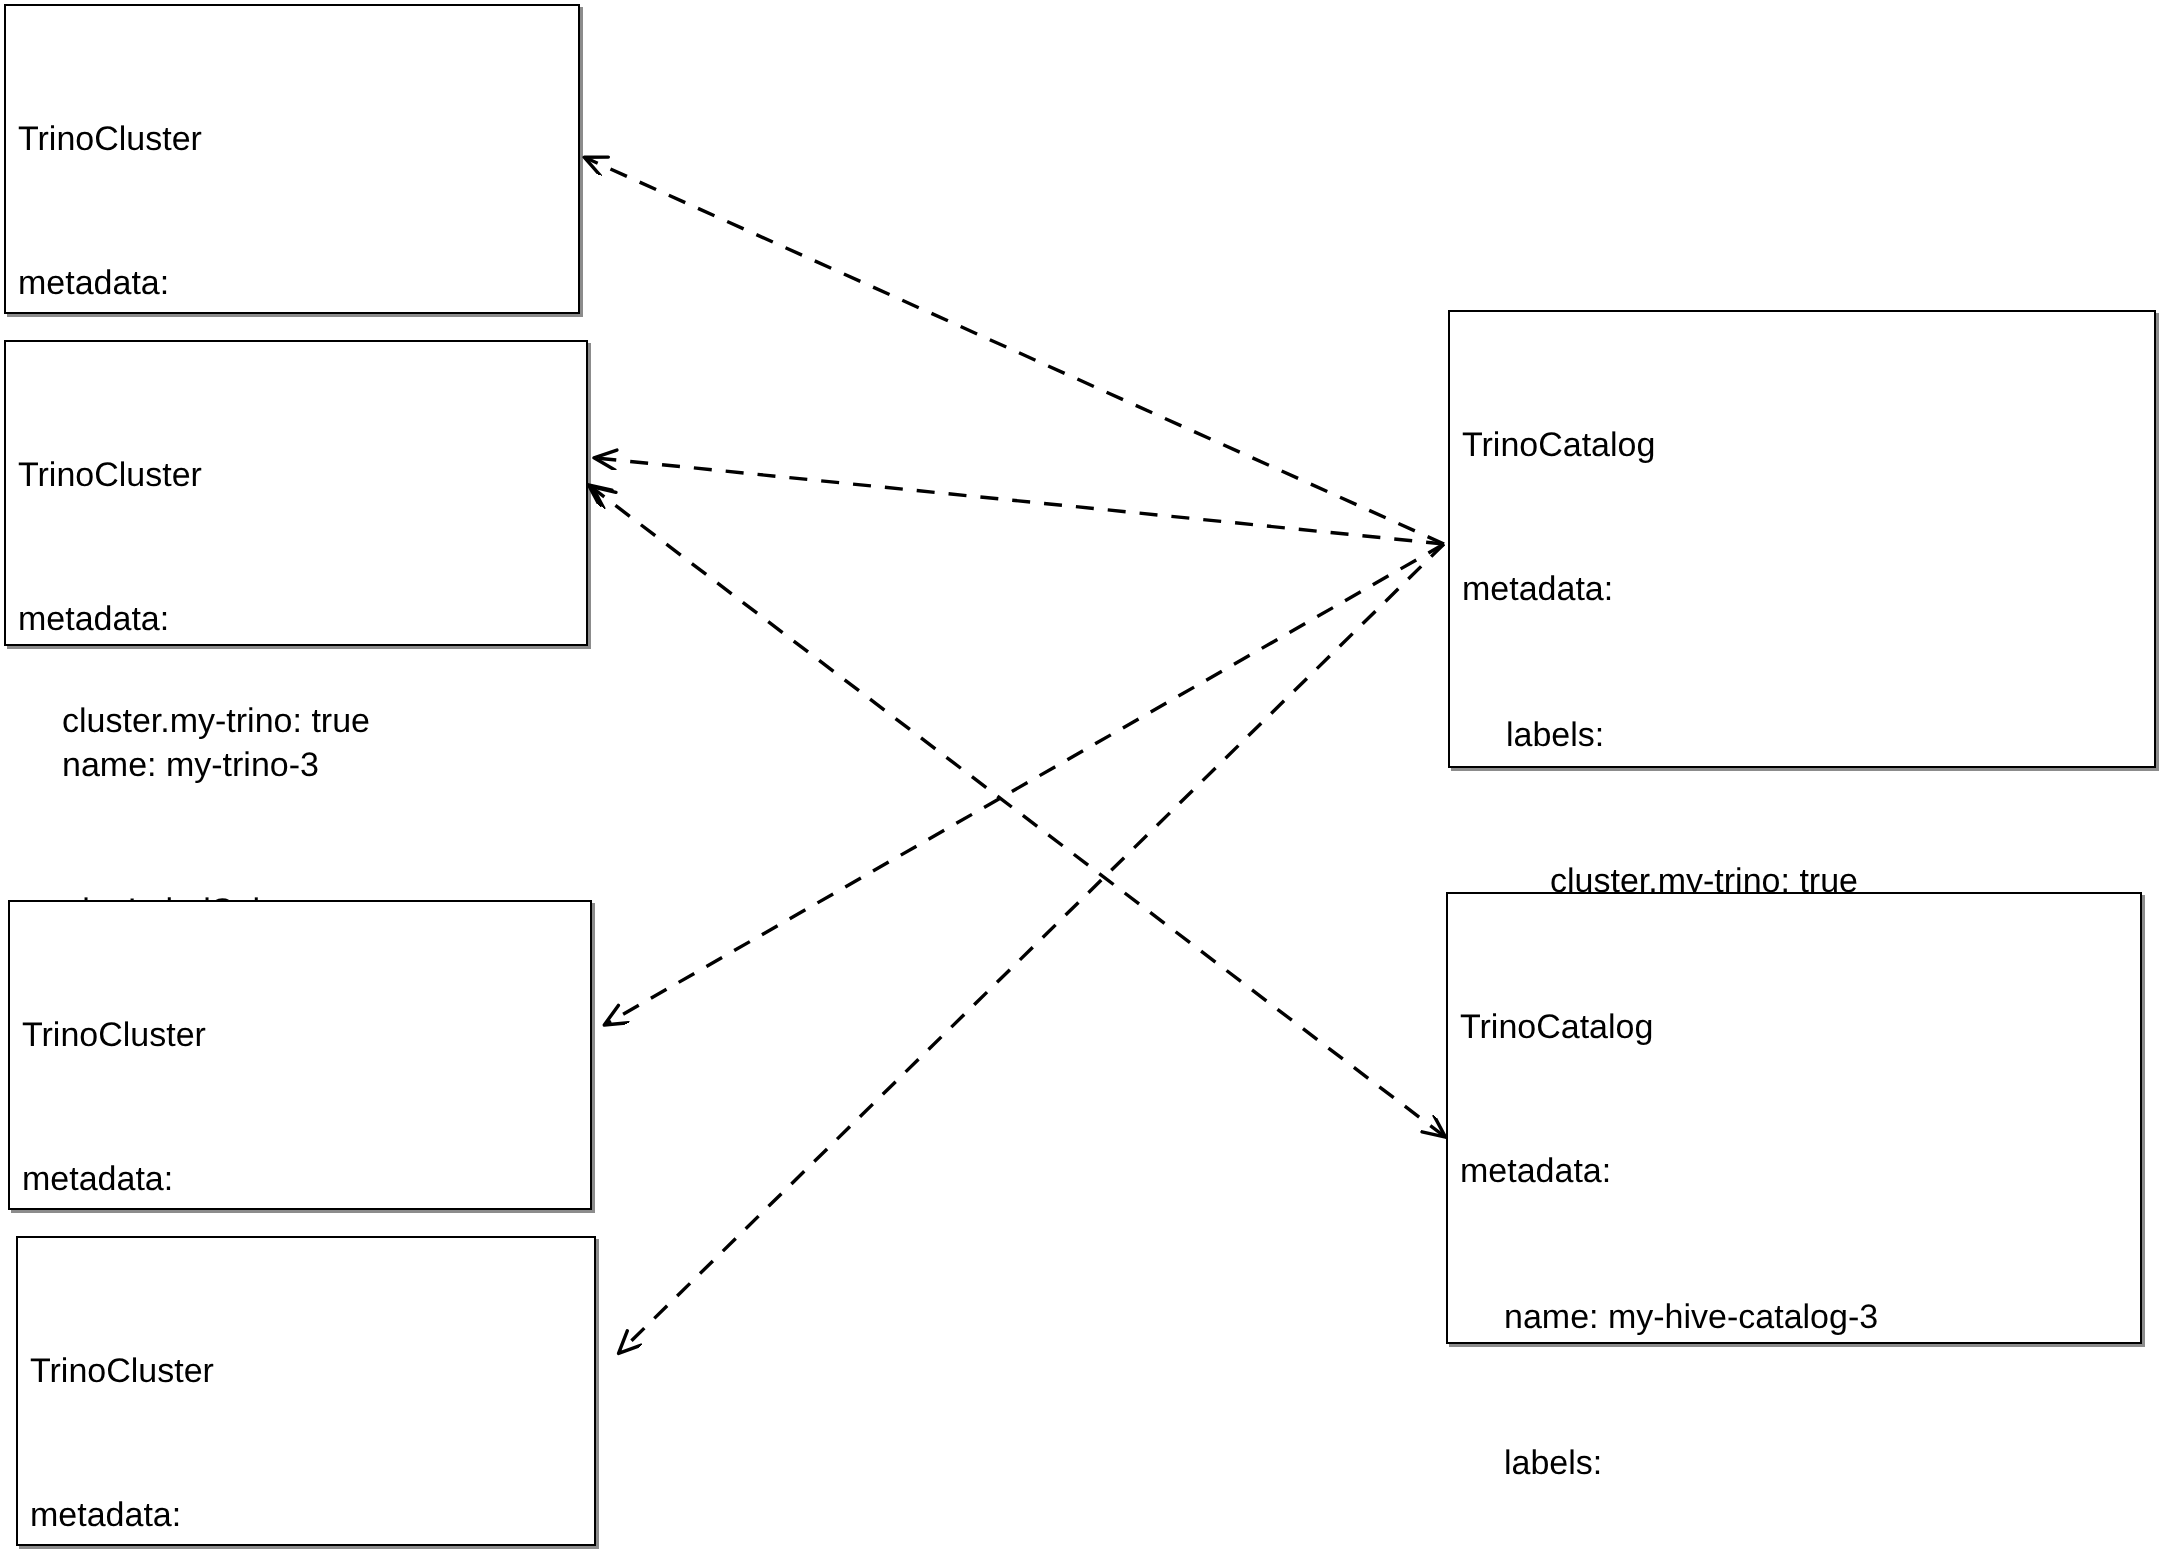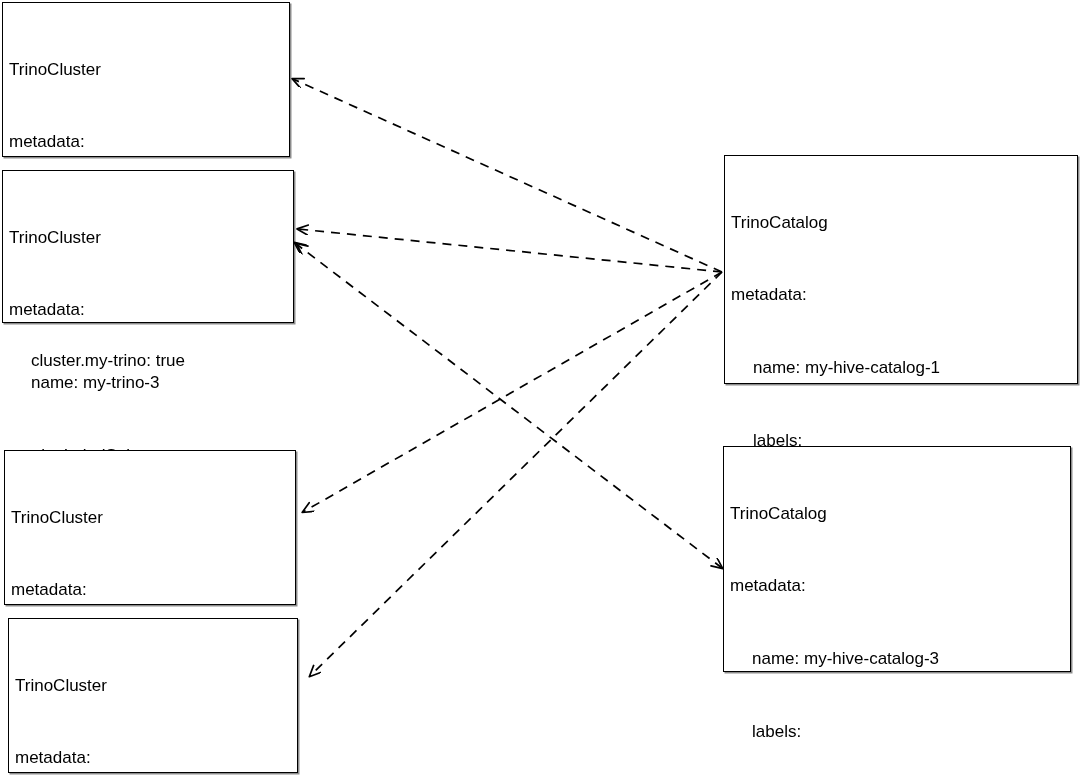--- a/index.html
+++ b/index.html
@@ -115,21 +115,20 @@
       
       
       
     </div>
   </div>
 
   <div class="node" style="left:724px; top:155px; width:354px; height:229px;">
     <div class="node-body">
       <div class="line">TrinoCatalog</div>
       <div class="line">metadata:</div>
-      <div class="line indent1">name: my-hive-catalog-1</div>
       <div class="line indent1">labels:</div>
       <div class="line indent2">cluster.my-trino: true</div>
       <div class="line indent2">cluster.my-trino-2: true</div>
       <div class="line indent2">env.dev: true</div>
     </div>
   </div>
 
   <div class="node" style="left:723px; top:446px; width:348px; height:226px;">
     <div class="node-body">
       <div class="line">TrinoCatalog</div>

